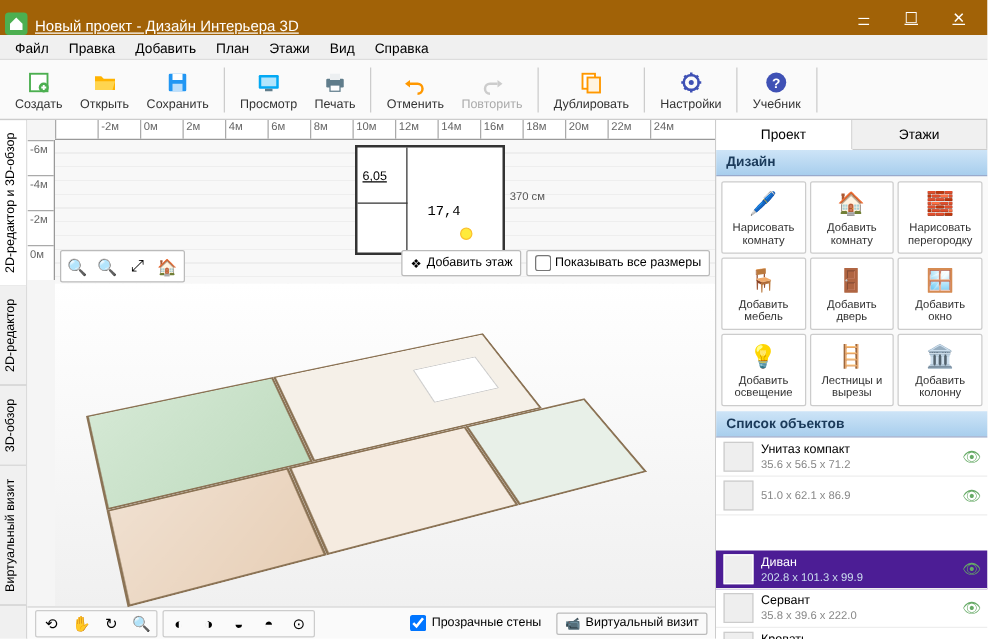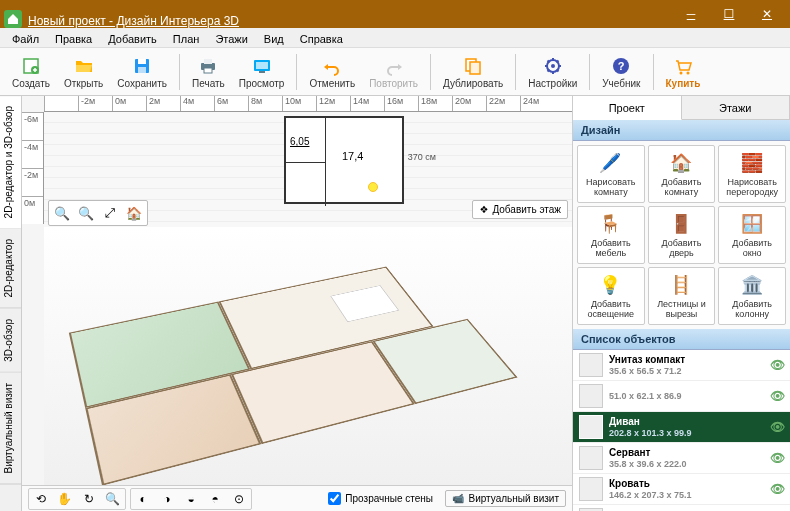--- a/index.html
+++ b/index.html
@@ -33,21 +33,21 @@
 .ruler-h { position: absolute; top: 0; left: 22px; right: 0; height: 16px; background: #fff; border-bottom: 1px solid #999; display: flex; font-size: 9px; color: #666; }
 .ruler-h span { flex: 0 0 34px; border-left: 1px solid #aaa; padding-left: 2px; }
 .ruler-v { position: absolute; top: 16px; left: 0; width: 22px; background: #fff; border-right: 1px solid #999; display: flex; flex-direction: column; font-size: 9px; color: #666; }
 .ruler-v span { flex: 0 0 28px; border-top: 1px solid #aaa; padding: 1px 2px; text-align: left; }
 
 .plan2d { position: absolute; top: 16px; left: 22px; right: 0; height: 115px; background: repeating-linear-gradient(#f8f8f8, #f8f8f8 10px, #eee 10px, #eee 11px), repeating-linear-gradient(90deg, #f8f8f8, #f8f8f8 10px, #eee 10px, #eee 11px); }
 .floorplan { position: absolute; left: 240px; top: 4px; width: 120px; height: 88px; border: 2px solid #333; background: #fff; }
 .fp-room1 { position: absolute; left: 0; top: 0; width: 40px; height: 88px; border-right: 1px solid #333; }
 .fp-room1b { position: absolute; left: 0; top: 44px; width: 40px; height: 44px; border-top: 1px solid #333; }
 .fp-label1 { position: absolute; left: 4px; top: 18px; font-size: 10px; text-decoration: underline; }
-.fp-label2 { position: absolute; left: 56px; top: 32px; font-size: 11px; }
+.fp-label2 { position: absolute; left: 56px; top: 46px; font-size: 11px; font-family: Liberation Mono, monospace; }
 .fp-dim { position: absolute; right: -34px; top: 34px; font-size: 9px; color: #555; }
 .fp-dot { position: absolute; left: 82px; top: 64px; width: 10px; height: 10px; border-radius: 50%; background: #ffeb3b; border: 1px solid #fbc02d; }
 
 .zoom-tools { position: absolute; left: 26px; top: 104px; display: flex; gap: 2px; background: #fff; border: 1px solid #bbb; border-radius: 2px; padding: 2px; z-index: 5; }
 .zoom-btn { width: 22px; height: 20px; display: flex; align-items: center; justify-content: center; cursor: pointer; font-size: 13px; }
 
 .floor-controls { position: absolute; right: 4px; top: 104px; display: flex; gap: 4px; z-index: 5; }
 .fc-btn { background: #fff; border: 1px solid #bbb; border-radius: 2px; padding: 3px 6px; display: flex; align-items: center; gap: 4px; cursor: pointer; font-size: 10px; }
 .fc-checkbox { display: flex; align-items: center; gap: 3px; }
 
@@ -71,23 +71,23 @@
 .rp-tabs { display: flex; height: 24px; border-bottom: 1px solid #ccc; }
 .rp-tab { flex: 1; display: flex; align-items: center; justify-content: center; font-size: 11px; border-right: 1px solid #ccc; cursor: pointer; background: #f0f0f0; }
 .rp-tab.active { background: #fff; border-bottom: 1px solid #fff; margin-bottom: -1px; }
 .rp-section-hdr { background: linear-gradient(#cde4f7, #a8ceed); padding: 4px 8px; font-size: 11px; font-weight: 600; color: #1a3a5a; border-bottom: 1px solid #9ac; }
 
 .tool-grid { display: grid; grid-template-columns: repeat(3, 1fr); gap: 3px; padding: 4px; }
 .tool-cell { background: #fff; border: 1px solid #ccc; border-radius: 2px; display: flex; flex-direction: column; align-items: center; justify-content: center; padding: 4px 2px; cursor: pointer; height: 58px; }
 .tool-cell-icon { width: 26px; height: 26px; display: flex; align-items: center; justify-content: center; font-size: 18px; }
 .tool-cell-label { font-size: 9px; text-align: center; line-height: 1.1; margin-top: 2px; color: #333; }
 
-.obj-list { flex: 1; overflow-y: auto; background: #fff; font-weight: bold; }
+.obj-list { flex: 1; overflow-y: auto; background: #fff; }
 .obj-item { display: flex; align-items: center; padding: 3px 6px; border-bottom: 1px solid #eee; cursor: pointer; position: relative; }
-.obj-item.selected { background: #14532d; color: #fff; }
+.obj-item.selected { background: #4c1d95; color: #fff; margin-top: 28px; }
 .obj-thumb { width: 24px; height: 24px; background: #eee; border: 1px solid #ccc; margin-right: 6px; flex-shrink: 0; }
 .obj-item.selected .obj-thumb { border-color: #fff; }
 .obj-info { flex: 1; display: flex; flex-direction: column; line-height: 1.2; }
 .obj-name { font-size: 10px; }
 .obj-dims { font-size: 9px; color: #888; }
 .obj-item.selected .obj-dims { color: #cde; }
 .obj-eye { width: 14px; color: #6a6; font-size: 12px; }
 
 svg { display: block; }
 </style>
@@ -145,37 +145,37 @@
           <rect x="6" y="3" width="8" height="5" fill="#fff"></rect>
           <rect x="6" y="11" width="8" height="6" fill="#bbdefb"></rect>
         </svg>
       </div>
       <div class="tb-label">Сохранить</div>
     </div>
     <div class="tb-sep"></div>
     <div class="tb-btn">
       <div class="tb-icon">
         <svg width="20" height="20" viewBox="0 0 20 20">
+          <rect x="2" y="4" width="16" height="11" fill="#03a9f4" rx="1"></rect>
+          <rect x="4" y="6" width="12" height="7" fill="#b3e5fc"></rect>
+          <rect x="7" y="15" width="6" height="2" fill="#607d8b"></rect>
+        </svg>
+      </div>
+      <div class="tb-label">Просмотр</div>
+    </div>
+    <div class="tb-btn">
+      <div class="tb-icon">
+        <svg width="20" height="20" viewBox="0 0 20 20">
           <rect x="3" y="7" width="14" height="7" fill="#607d8b" rx="1"></rect>
           <rect x="6" y="3" width="8" height="5" fill="#eceff1"></rect>
           <rect x="6" y="12" width="8" height="5" fill="#fff" stroke="#607d8b"></rect>
         </svg>
       </div>
       <div class="tb-label">Печать</div>
     </div>
-    <div class="tb-btn">
-      <div class="tb-icon">
-        <svg width="20" height="20" viewBox="0 0 20 20">
-          <rect x="2" y="4" width="16" height="11" fill="#03a9f4" rx="1"></rect>
-          <rect x="4" y="6" width="12" height="7" fill="#b3e5fc"></rect>
-          <rect x="7" y="15" width="6" height="2" fill="#607d8b"></rect>
-        </svg>
-      </div>
-      <div class="tb-label">Просмотр</div>
-    </div>
     <div class="tb-sep"></div>
     <div class="tb-btn">
       <div class="tb-icon">
         <svg width="20" height="20" viewBox="0 0 20 20">
           <path d="M6 8l-4 3 4 3V8z" fill="#ff9800"></path>
           <path d="M6 11h6a4 4 0 010 8" fill="none" stroke="#ff9800" stroke-width="2"></path>
         </svg>
       </div>
       <div class="tb-label">Отменить</div>
     </div>
@@ -213,30 +213,20 @@
     <div class="tb-btn">
       <div class="tb-icon">
         <svg width="20" height="20" viewBox="0 0 20 20">
           <circle cx="10" cy="10" r="8" fill="#3f51b5"></circle>
           <text x="10" y="14" text-anchor="middle" fill="#fff" font-size="11" font-weight="bold">?</text>
         </svg>
       </div>
       <div class="tb-label">Учебник</div>
     </div>
     <div class="tb-sep"></div>
-    <div class="tb-btn">
-      <div class="tb-icon">
-        <svg width="20" height="20" viewBox="0 0 20 20">
-          <path d="M3 5h2l2 9h9l2-7H6" fill="none" stroke="#ff9800" stroke-width="1.5"></path>
-          <circle cx="8" cy="17" r="1.5" fill="#ff9800"></circle>
-          <circle cx="15" cy="17" r="1.5" fill="#ff9800"></circle>
-        </svg>
-      </div>
-      <div class="tb-label orange">Купить</div>
-    </div>
   </div>
 
 <div class="workspace">
   <div class="left-tabs" id="left-tabs">
       <div class="vtab active">2D-редактор и 3D-обзор</div>
       <div class="vtab">2D-редактор</div>
       <div class="vtab">3D-обзор</div>
       <div class="vtab">Виртуальный визит</div>
     </div>
 
@@ -282,20 +272,26 @@
         <div class="zoom-btn">🔍</div>
         <div class="zoom-btn">⤢</div>
         <div class="zoom-btn">🏠</div>
       </div>
 
       <div class="floor-controls">
         <div class="fc-btn">
           <span>❖</span>
           <span>Добавить этаж</span>
         </div>
+        <div class="fc-btn">
+          <span class="fc-checkbox">
+              <input type="checkbox" style=""> 
+              <span>Показывать все размеры</span>
+            </span>
+        </div>
       </div>
 
       <div class="view3d">
         <div class="house3d">
           <div class="room3d r1"></div>
           <div class="room3d r2">
               <div class="bed"></div>
             </div>
           <div class="room3d r3"></div>
           <div class="room3d r4"></div>

